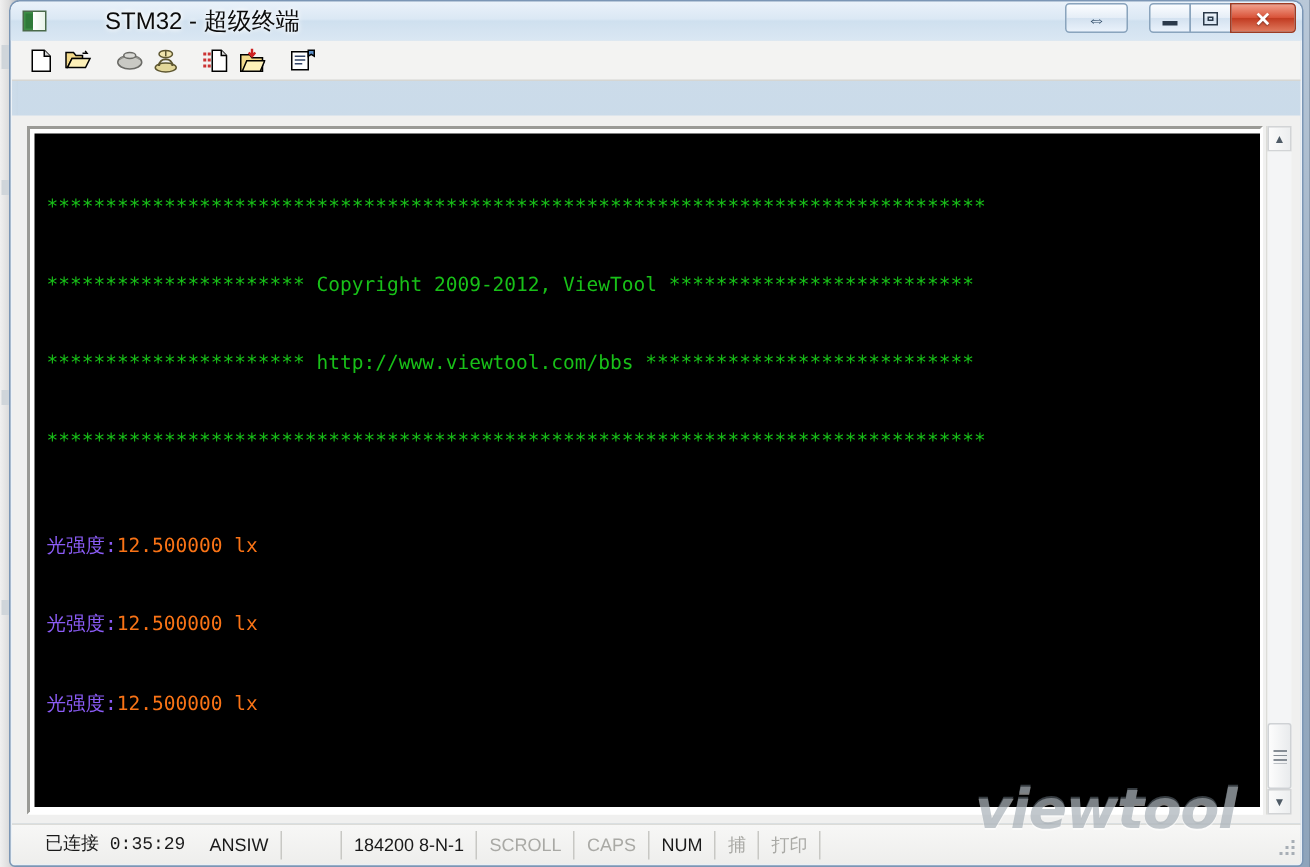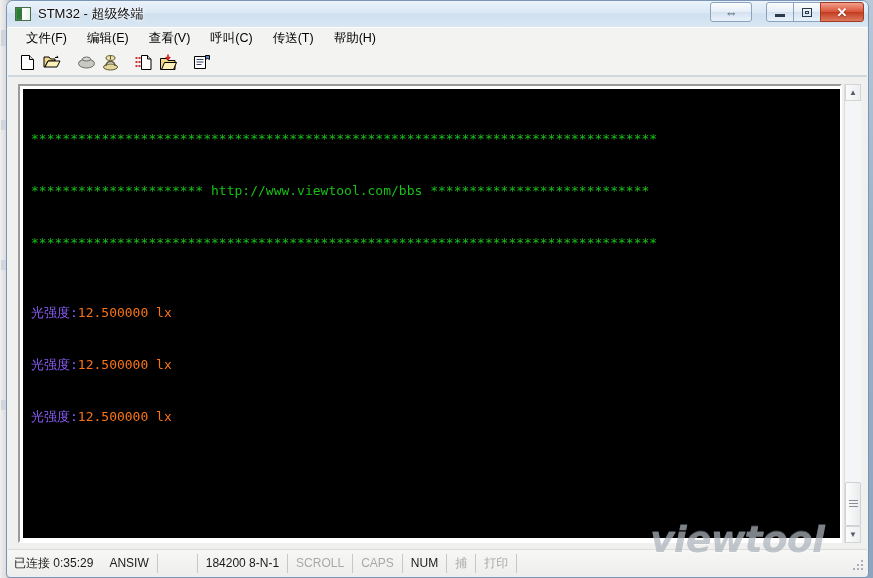--- a/index.html
+++ b/index.html
@@ -53,22 +53,23 @@
     width: 16px; height: 14px; margin-left: 8px; margin-right: 7px;
     border: 1px solid #4a6a4a;
     background: linear-gradient(90deg,#3e8e47 0%, #3e8e47 45%, #ffffff 45%, #e8f3e8 100%);
     position: relative; flex: none;
   }
   #app-icon::after {
     content:''; position:absolute; left:1px; top:1px; width:5px; height:10px;
     background:#2f7a39;
   }
   #title-text {
-    font-size: 13px; color: #0c0c0c; white-space: nowrap;
+    font-size: 16px; color: #0c0c0c; white-space: nowrap;
     text-shadow: 0 0 3px #ffffff, 0 0 5px #ffffff;
+    margin-left: 32px;
   }
   #win-buttons {
     position: absolute; right: 4px; top: 1px;
     display: flex; align-items: flex-start; gap: 0;
   }
   .wbtn {
     width: 28px; height: 20px;
     border: 1px solid #8aa4bd;
     border-radius: 3px;
     background: linear-gradient(180deg,#fbfdff 0%, #e6eef7 48%, #d4e2f0 52%, #eaf2fb 100%);
@@ -195,21 +196,21 @@
     border-top: 1px solid #dcdcd8;
     display: flex; align-items: center;
     font-size: 12px; color: #1a1a1a;
   }
   .st-cell {
     padding: 0 8px;
     height: 19px; line-height: 19px;
     border-right: 1px solid #c8c8c4;
     white-space: nowrap;
   }
-  .st-cell.first { border-right: none; padding-left: 6px; }
+  .st-cell.first { border-right: none; padding-left: 22px; font-family: Liberation Mono, monospace; }
   .st-cell.dim { color: #a9a9a5; }
   .st-spacer { width: 40px; border-right: 1px solid #c8c8c4; height: 19px;}
   .st-grow { flex: 1; }
   #resize-grip {
     width: 16px; height: 16px; margin-right: 3px; position: relative;
   }
   #resize-grip i {
     position: absolute; width: 2px; height: 2px; background: #a7aeb5;
   }
 
@@ -253,28 +254,20 @@
         </div>
         <div class="wbtn group-mid">
           <span class="glyph-max"></span>
         </div>
         <div class="wbtn group-last" id="btn-close">
           <span class="glyph-close">✕</span>
         </div>
       </div>
     </div>
 
-    <div id="menubar">
-      <div class="menu-item">文件(F)</div>
-      <div class="menu-item">编辑(E)</div>
-      <div class="menu-item">查看(V)</div>
-      <div class="menu-item">呼叫(C)</div>
-      <div class="menu-item">传送(T)</div>
-      <div class="menu-item">帮助(H)</div>
-    </div>
 
     <div id="toolbar">
 
       <div class="tb-btn">
         <svg width="16" height="17" viewBox="0 0 16 17">
           <path d="M1.5 1.5h8l4 4v10h-12z" fill="#ffffff" stroke="#000" stroke-width="1"></path>
           <path d="M9.5 1.5v4h4" fill="#d8d8d8" stroke="#000" stroke-width="1"></path>
         </svg>
       </div>
 
@@ -343,20 +336,21 @@
           <path d="M12.5 1.5h4v4l-2-1.2-2 1.2z" fill="#5b8fc9" stroke="#000"></path>
         </svg>
       </div>
 
     </div>
 
     <div id="client">
       <div id="term-frame">
         <div id="terminal">
           <div class="t-line"><span class="t-banner">********************************************************************************</span></div>
+          <div class="t-line"><span class="t-banner">********************** Copyright 2009-2012, ViewTool **************************</span></div>
           <div class="t-line"><span class="t-banner">********************** http://www.viewtool.com/bbs ****************************</span></div>
           <div class="t-line"><span class="t-banner">********************************************************************************</span></div>
 
           <div class="t-line"><span class="t-label">光强度:</span><span class="t-value">12.500000</span> <span class="t-value">lx</span></div>
           <div class="t-line"><span class="t-label">光强度:</span><span class="t-value">12.500000</span> <span class="t-value">lx</span></div>
           <div class="t-line"><span class="t-label">光强度:</span><span class="t-value">12.500000</span> <span class="t-value">lx</span></div>
           
           
           
           

